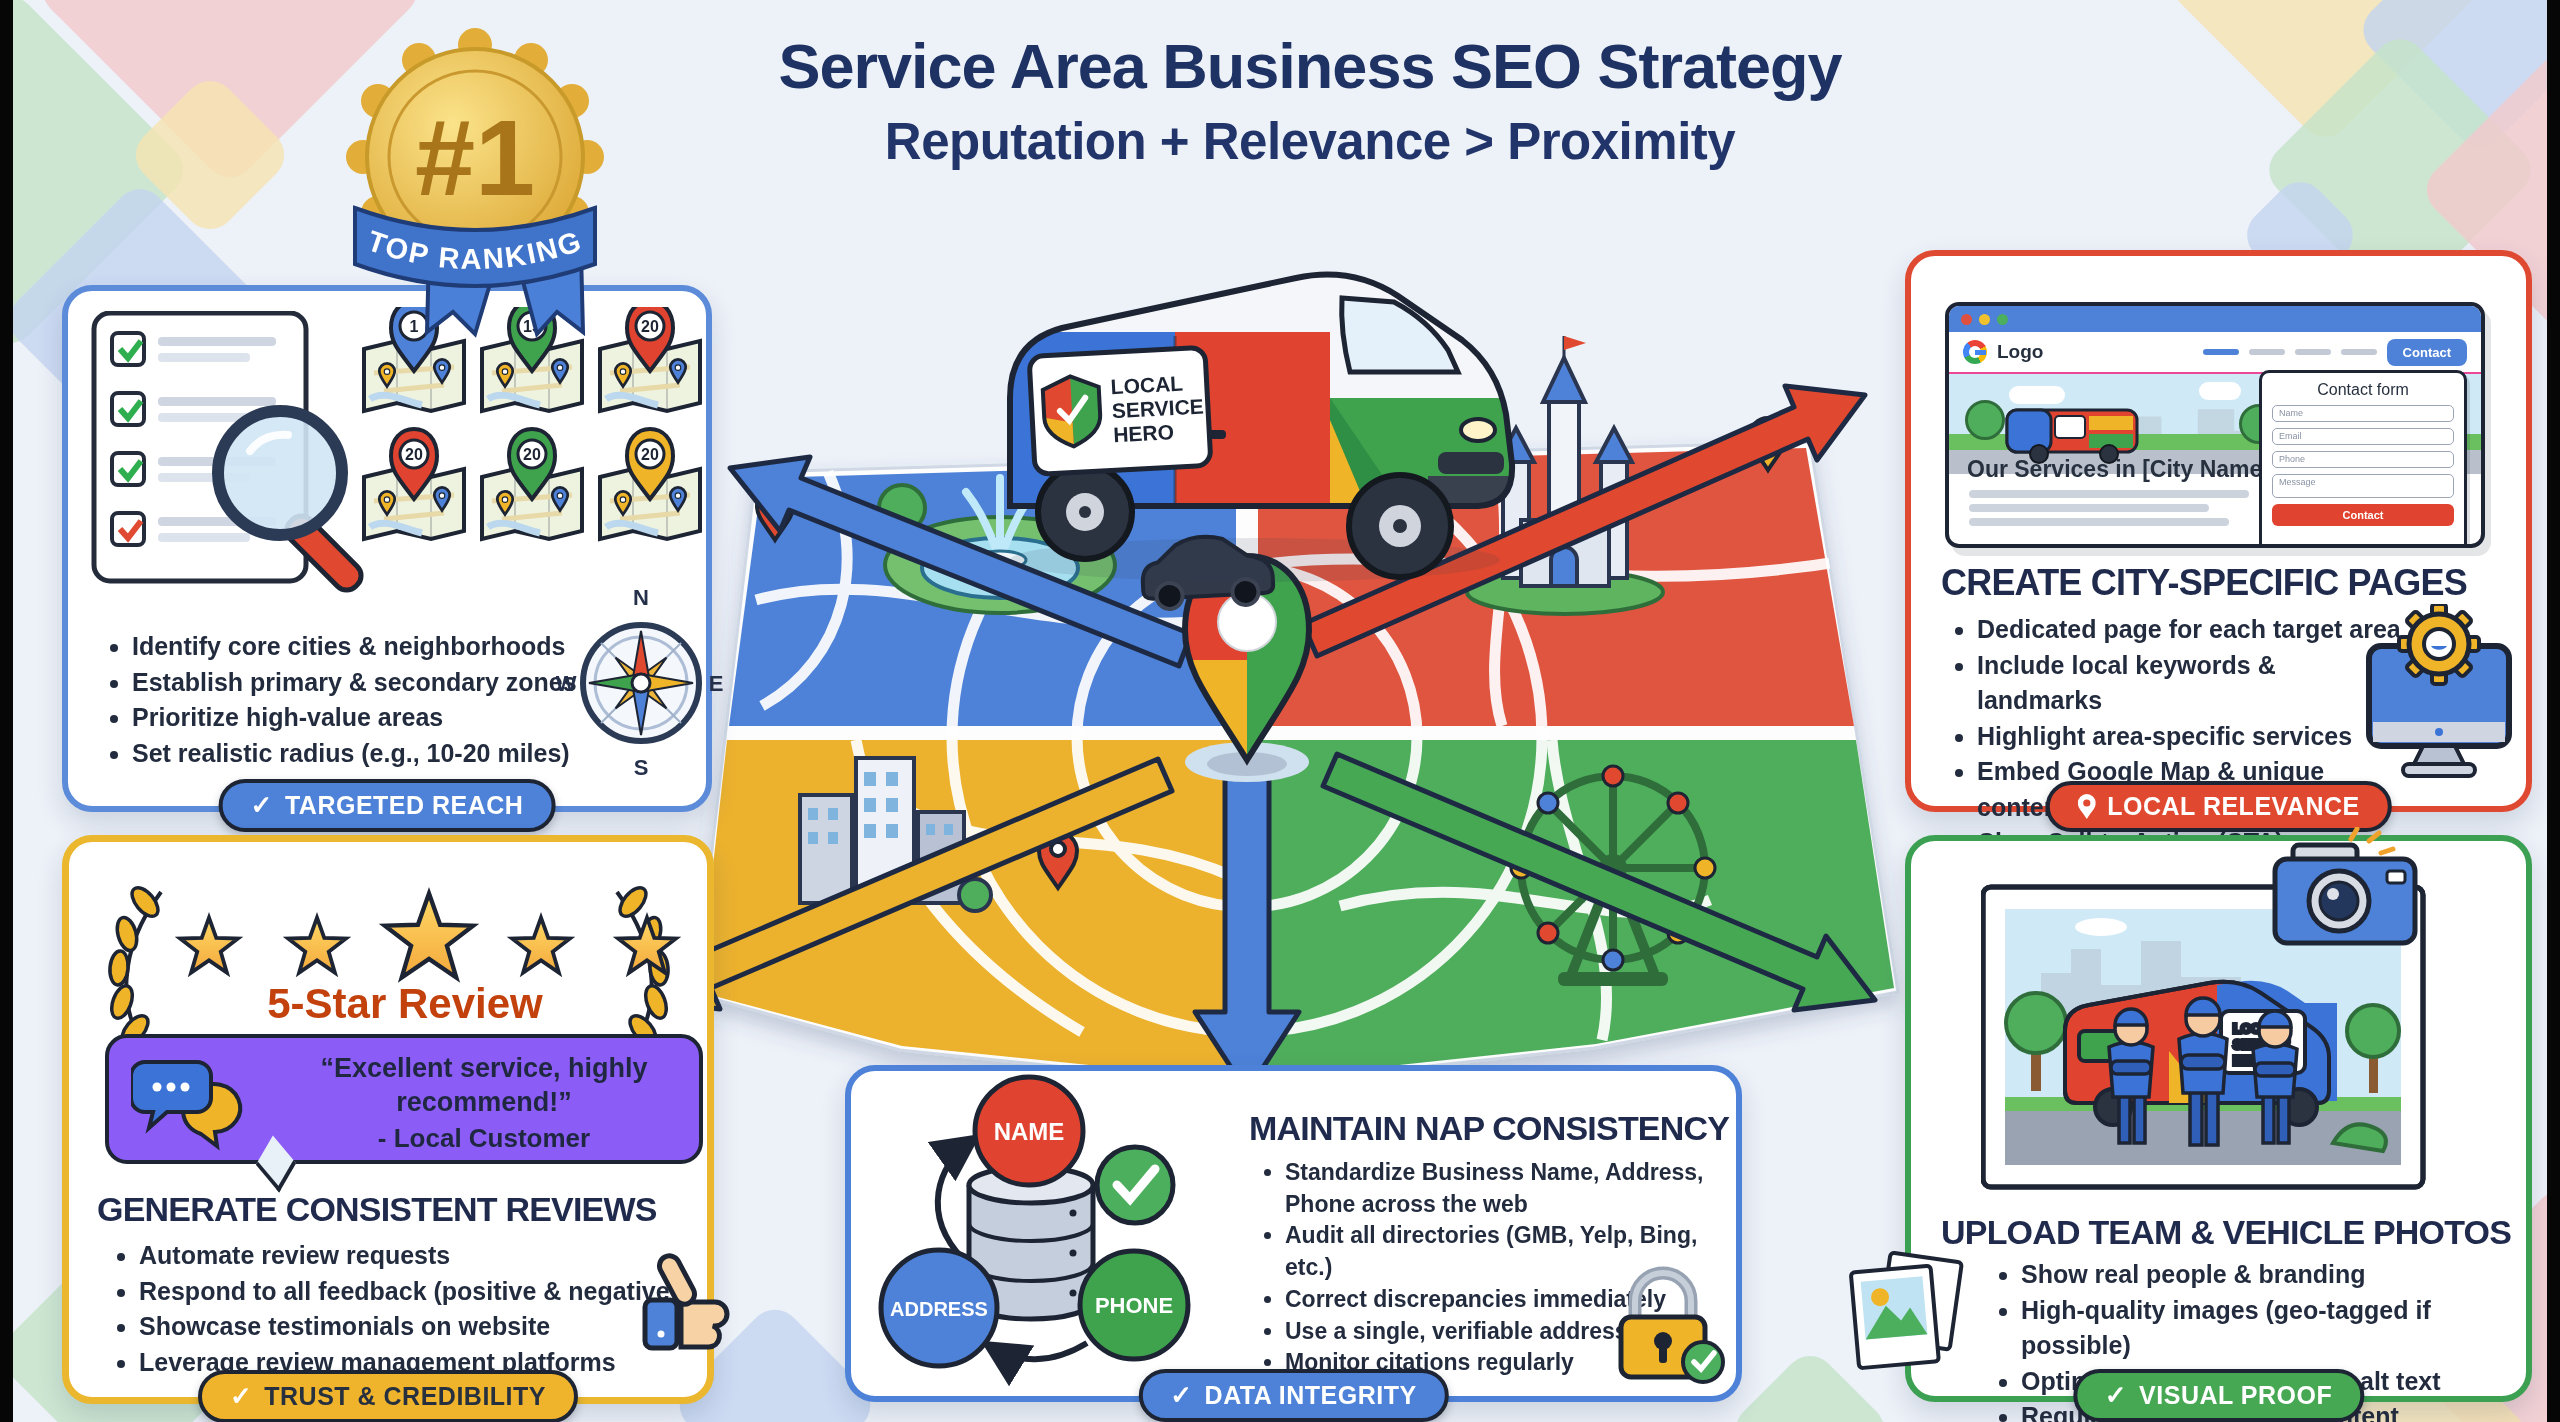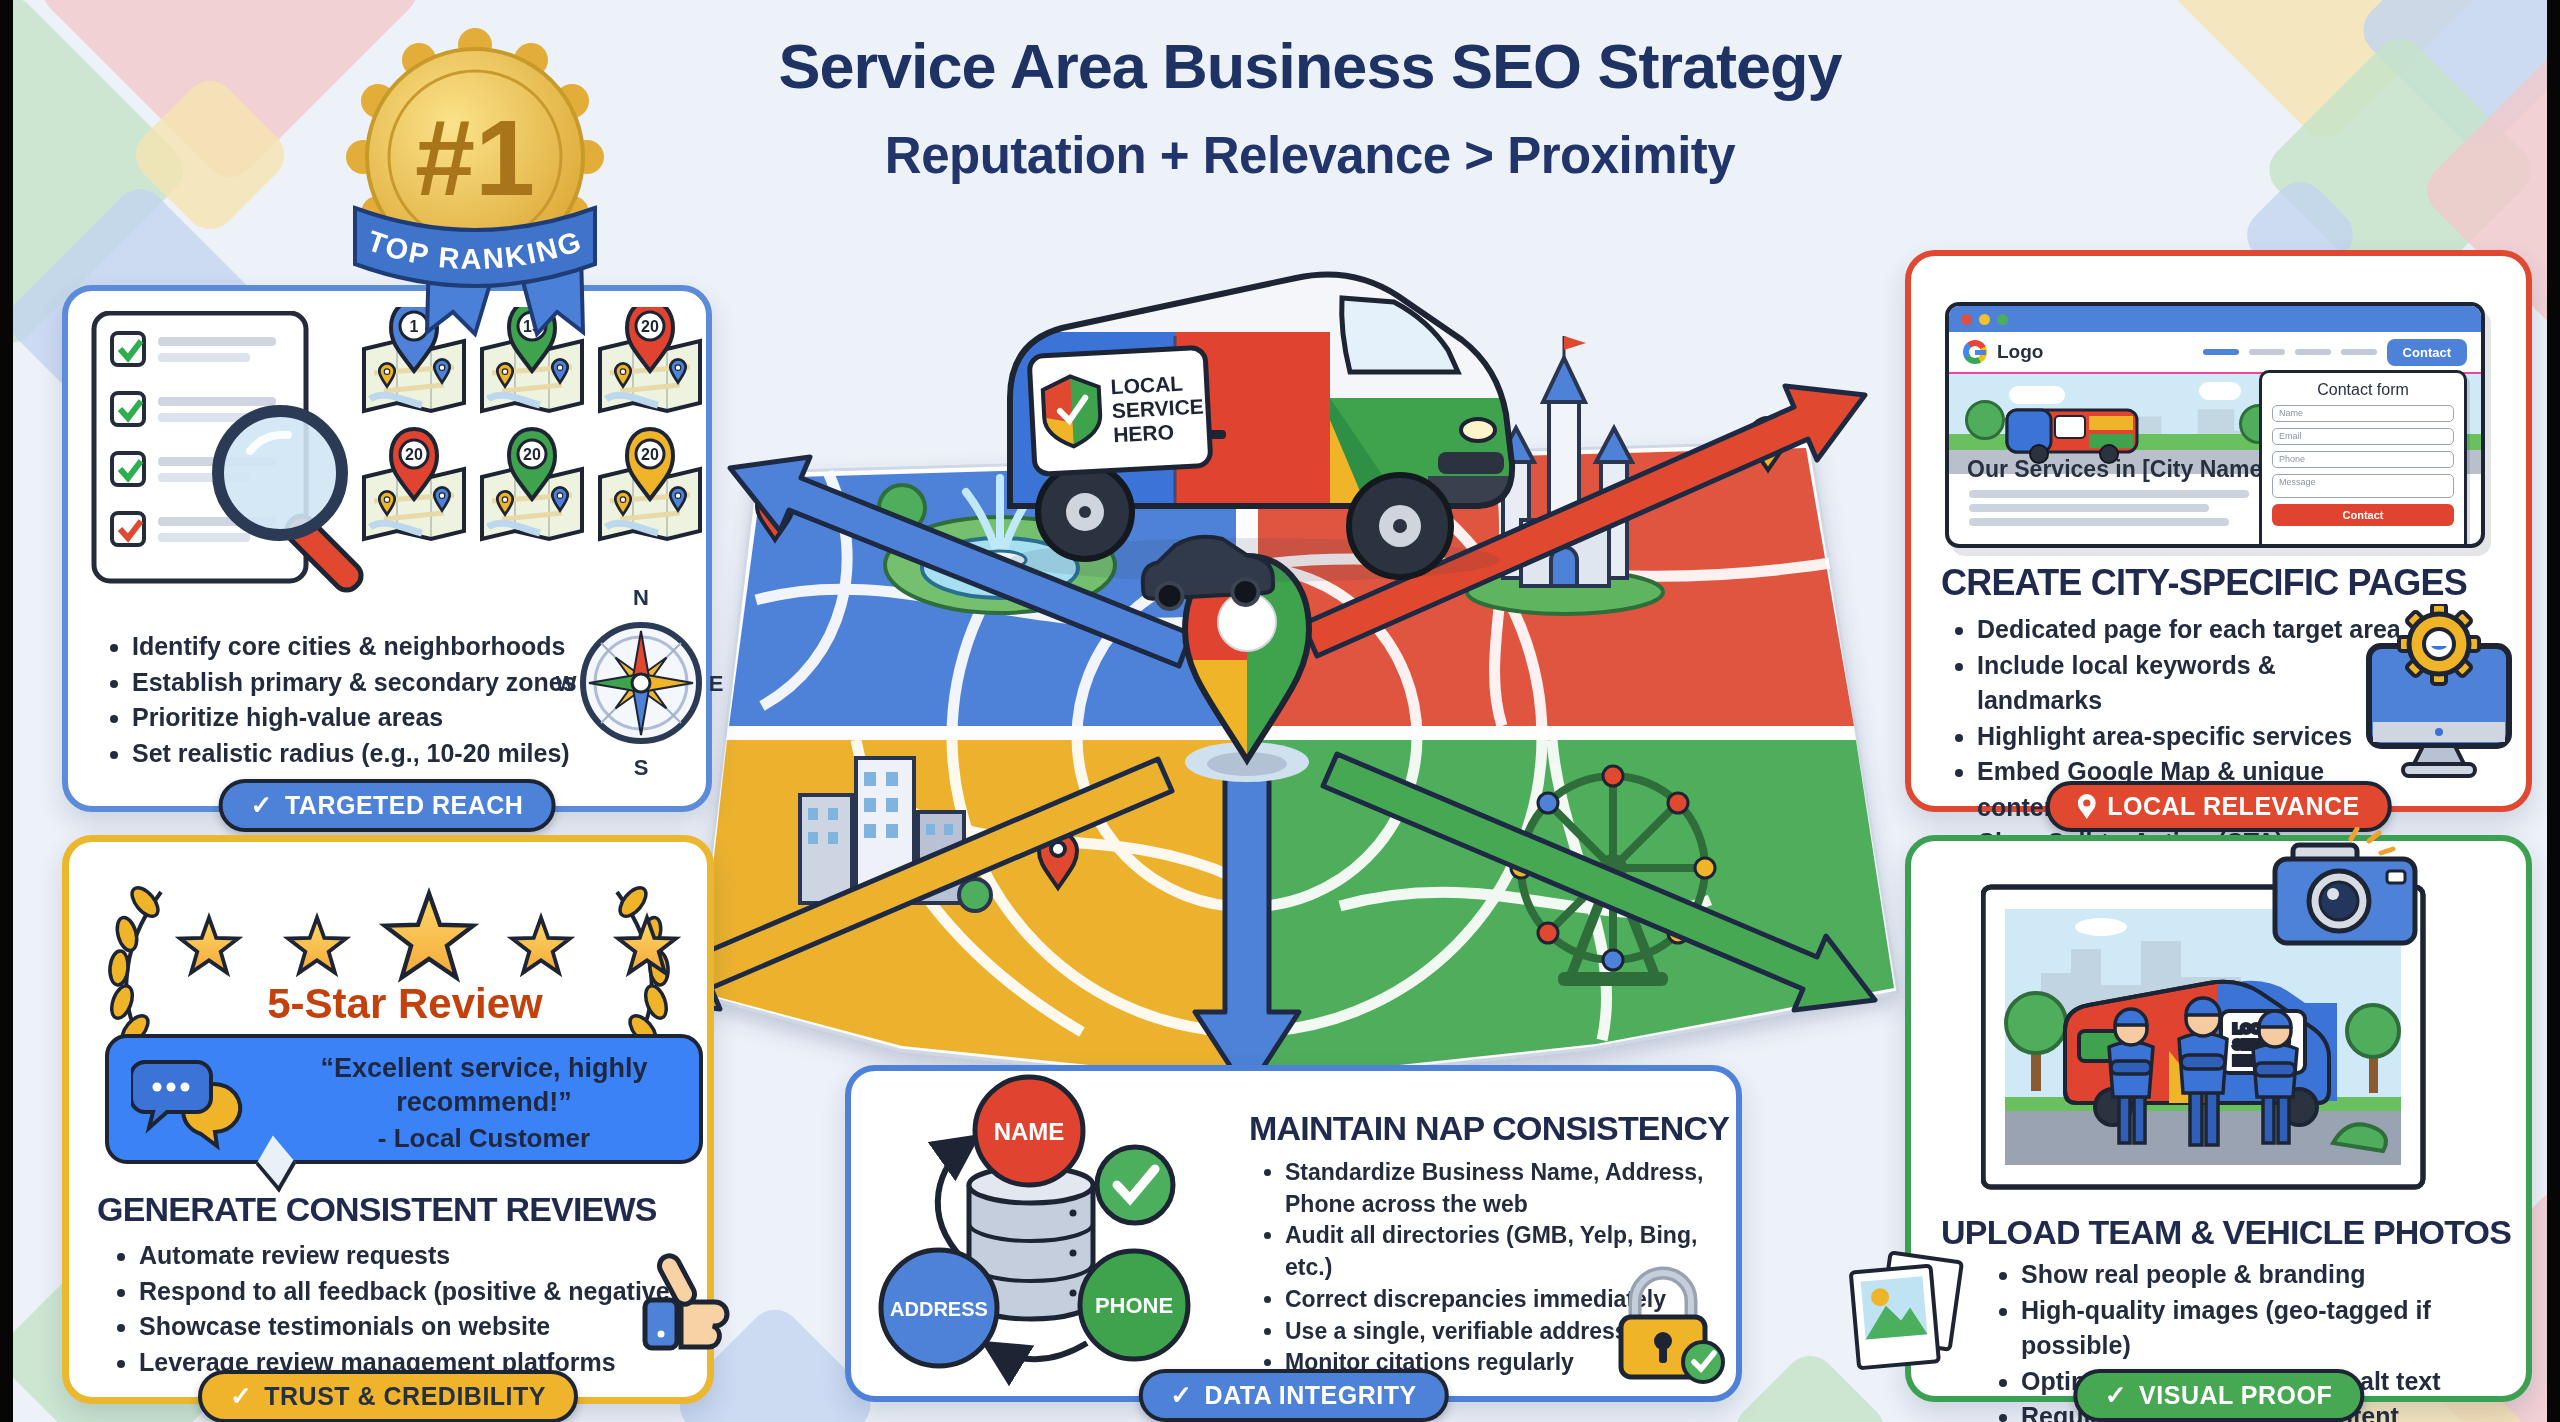--- a/index.html
+++ b/index.html
@@ -4,21 +4,21 @@
 <style>
   html,body{margin:0;padding:0}
   body{width:2560px;height:1422px;position:relative;overflow:hidden;
        background:#edf1f8;font-family:"Liberation Sans",sans-serif;color:#222b3a}
   .abs{position:absolute}
   .edge{position:absolute;top:0;bottom:0;width:13px;background:#060606;z-index:9}
   .diamond{position:absolute;border-radius:26px;transform:rotate(45deg);opacity:.8}
   
   .htext{position:absolute;left:560px;top:30px;width:1500px;text-align:center;z-index:5}
   .title{font-size:63px;font-weight:bold;color:#1e3263;letter-spacing:-1px}
-  .subtitle{font-size:51px;font-weight:bold;color:#22356b;margin-top:24px;letter-spacing:-.5px}
+  .subtitle{font-size:51px;font-weight:bold;color:#22356b;margin-top:10px;letter-spacing:-.5px}
   
   .panel{position:absolute;background:#fff;border-radius:30px;z-index:4;
          box-shadow:0 12px 26px rgba(40,60,100,.16)}
   .p-define {left:62px;  top:285px; width:638px; height:515px;border:6px solid #5b8bd9}
   .p-city   {left:1905px;top:250px; width:615px; height:550px;border:6px solid #e04931}
   .p-reviews{left:62px;  top:835px; width:638px; height:555px;border:7px solid #eab72f}
   .p-nap    {left:845px; top:1065px;width:885px; height:325px;border:6px solid #4d82d8}
   .p-photos {left:1905px;top:835px; width:615px; height:555px;border:6px solid #3ba052}
   .ptitle{position:absolute;font-weight:bold;font-size:34px;color:#1f2a4d;letter-spacing:-.8px;white-space:nowrap}
   ul.blts{position:absolute;margin:0;padding:0 0 0 30px;list-style:disc}
@@ -61,21 +61,21 @@
         border:3px solid #1d2433;border-radius:10px;padding:6px 10px;box-shadow:3px 4px 0 rgba(30,40,60,.15)}
   .ftitle{font-weight:normal;font-size:16px;color:#26303f;text-align:center;margin:2px 0 6px}
   .ffield{border:1.5px solid #9aa4b5;border-radius:5px;height:17px;margin-bottom:6px;
           font-size:9px;color:#8a93a3;padding:2px 6px;box-sizing:border-box}
   .ffield.ta{height:24px}
   .fbtn{background:#e0432f;border-radius:6px;color:#fff;font-weight:bold;font-size:11px;
         text-align:center;padding:5px 0}
   
   .fivestar{position:absolute;left:16px;top:138px;width:640px;text-align:center;
             font-size:42px;font-weight:bold;color:#c2410c}
-  .bubble{position:absolute;left:36px;top:192px;width:590px;height:122px;background:#3b82f6;
+  .bubble{position:absolute;left:36px;top:192px;width:590px;height:122px;background:#8b5cf6;
           border:4px solid #1d2433;border-radius:22px}
   .bubble:after{content:"";position:absolute;left:150px;bottom:-21px;width:30px;height:30px;
           background:#e9f1f8;border-left:4px solid #1d2433;border-bottom:4px solid #1d2433;
           transform:rotate(-60deg) skewX(-20deg)}
   .quote{position:absolute;left:180px;top:14px;width:390px;text-align:center;
          font-weight:bold;font-size:27px;line-height:1.25;color:#1f2840}
   .qauthor{font-size:26px;margin-top:2px}
   
   .napb ul.blts li{font-size:23px;line-height:1.38}
   

